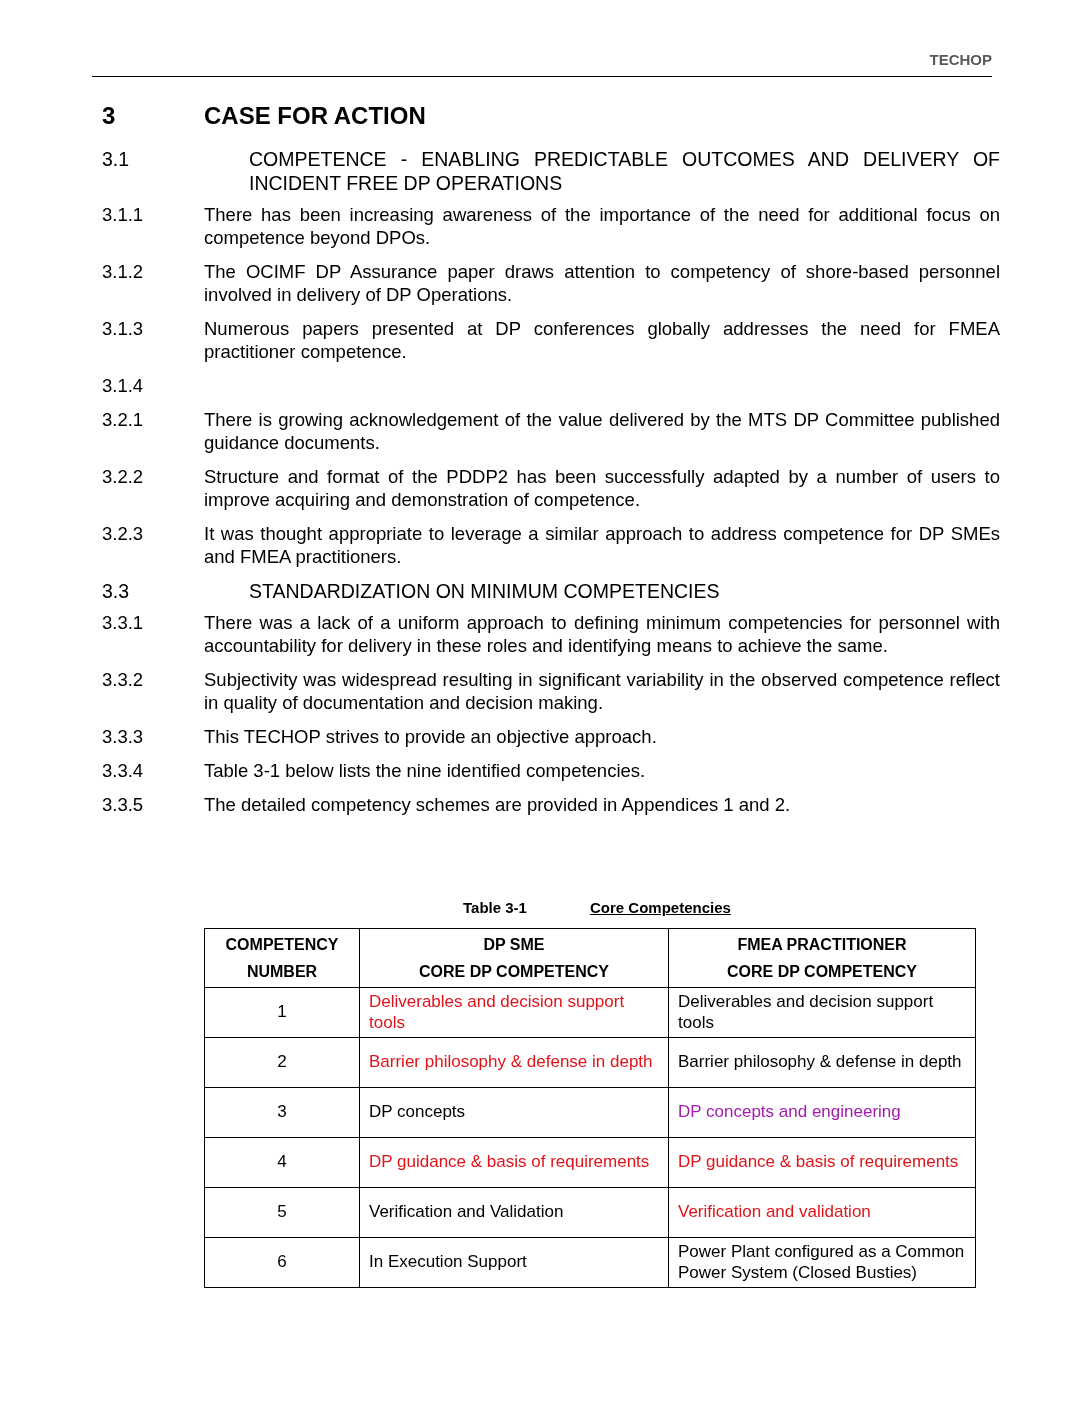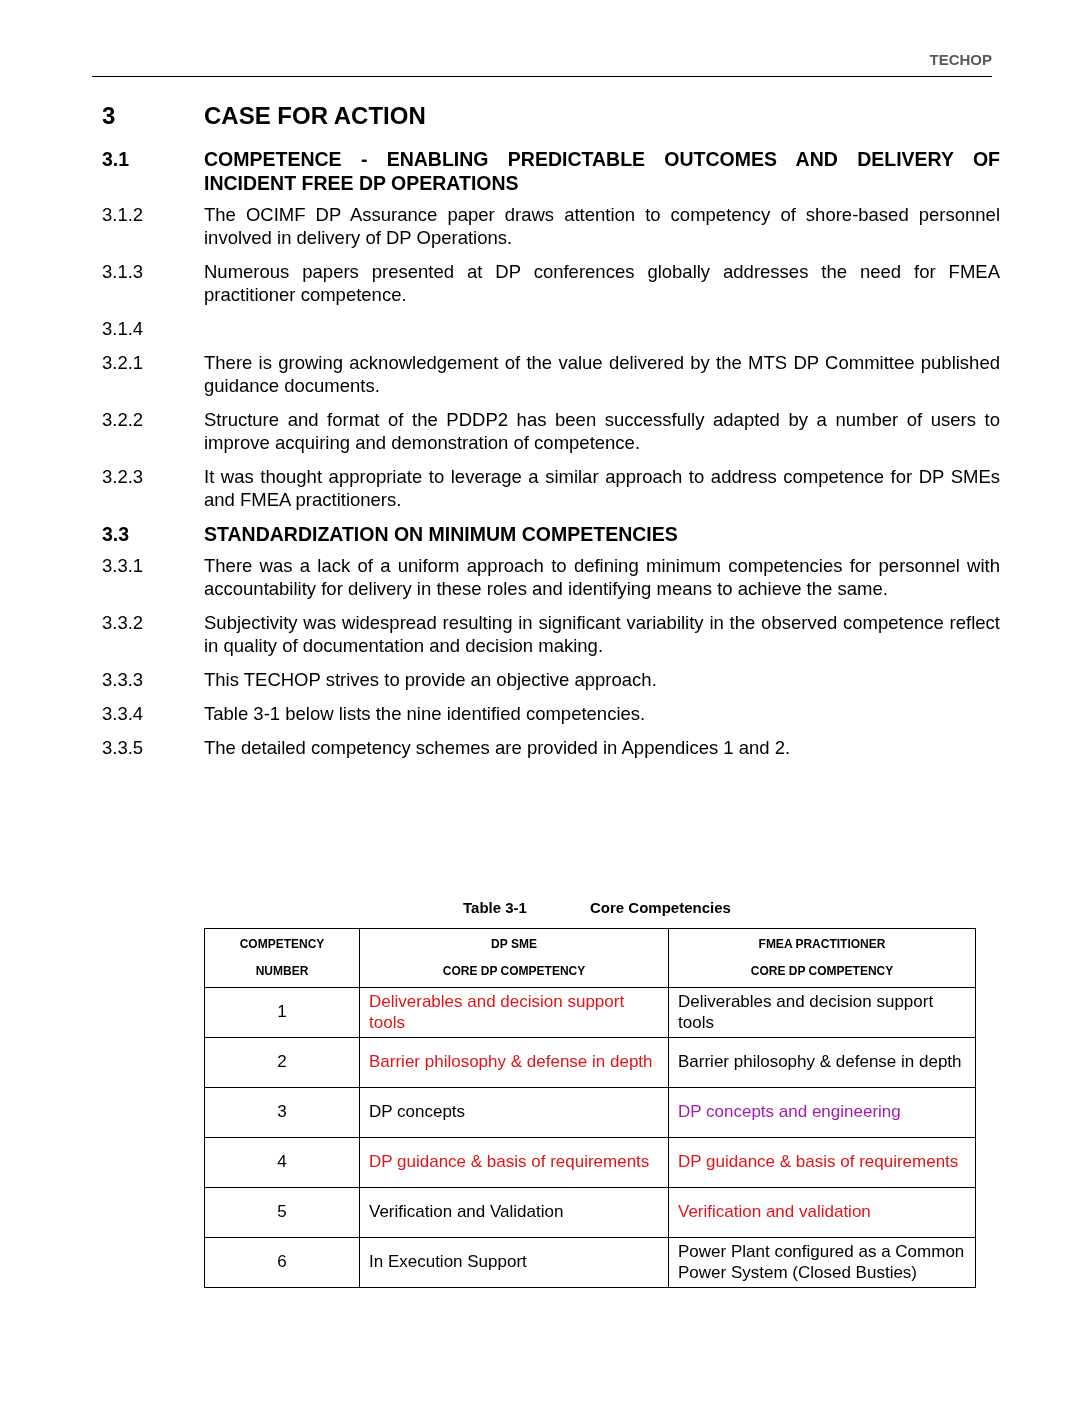--- a/index.html
+++ b/index.html
@@ -4,52 +4,56 @@
 <style>
   html, body { margin: 0; padding: 0; background: #ffffff; }
   body { width: 1080px; height: 1425px; position: relative; overflow: hidden;
          font-family: "Liberation Sans", sans-serif; color: #000; }
   .header { position: absolute; left: 92px; top: 48px; width: 900px; height: 28px;
             border-bottom: 1.5px solid #000; }
   .header-title { position: absolute; right: 0; top: 3px; font-weight: bold; font-size: 15px; color: #595959; }
   .content { position: absolute; left: 102px; top: 102px; width: 898px; }
   .h1 { display: flex; font-weight: bold; font-size: 24px; margin: 0 0 17px 0; }
   .h1 .num { width: 102px; flex: none; }
-  .h2 { display: flex; font-weight: bold; font-size: 19.5px; line-height: 24px; margin: 0 0 8px 0; }
+  .h2 { display: flex; font-weight: normal; font-size: 19.5px; line-height: 24px; margin: 0 0 8px 0; gap: 8px; }
   .h2 .num { width: 102px; flex: none; }
-  .h2 .txt { flex: 1; text-align: justify; }
+  .h2 .txt { flex: 1; text-align: justify; margin-left: 37px; }
   .para { display: flex; font-size: 18.5px; line-height: 23px; margin: 0 0 11px 0; }
   .para .num { width: 102px; flex: none; }
   .para .txt { flex: 1; text-align: justify; }
   .caption { position: absolute; left: 204px; top: 899px; width: 796px; font-weight: bold; font-size: 15px; }
   .caption .cap-num { position: absolute; left: 259px; }
-  .caption .cap-title { position: absolute; left: 386px; }
+  .caption .cap-title { position: absolute; left: 386px; text-decoration: underline; }
   table.comp { position: absolute; left: 204px; top: 928px; width: 772px; border-collapse: collapse; font-size: 17px; }
   table.comp th, table.comp td { border: 1.3px solid #000; padding: 3px 9px; vertical-align: middle; }
-  table.comp th { font-weight: bold; font-size: 12px; line-height: 27px; padding: 2px 16px; }
+  table.comp th { font-weight: bold; font-size: 16px; line-height: 27px; padding: 2px 16px; }
   table.comp td { line-height: 20.5px; height: 43px; }
   table.comp td.num { text-align: center; width: 136px; }
   table.comp td.c2 { width: 290px; }
 </style>
 </head>
 <body>
 
 <div class="header">
   <span class="header-title">TECHOP</span>
 </div>
 
 <div class="content">
   <div class="h1">
     <span class="num">3</span>
     <span>CASE FOR ACTION</span>
   </div>
   <div id="subsections">
       <div class="h2">
         <span class="num">3.1</span>
         <span class="txt">COMPETENCE - ENABLING PREDICTABLE OUTCOMES AND DELIVERY OF INCIDENT FREE DP OPERATIONS</span>
+      </div>
+      <div class="para">
+        <span class="num">3.1.1</span>
+        <span class="txt">There has been increasing awareness of the importance of the need for additional focus on competence beyond DPOs.</span>
       </div>
       <div class="para">
         <span class="num">3.1.2</span>
         <span class="txt">The OCIMF DP Assurance paper draws attention to competency of shore-based personnel involved in delivery of DP Operations.</span>
       </div>
       <div class="para">
         <span class="num">3.1.3</span>
         <span class="txt">Numerous papers presented at DP conferences globally addresses the need for FMEA practitioner competence.</span>
       </div>
       <div class="para">

